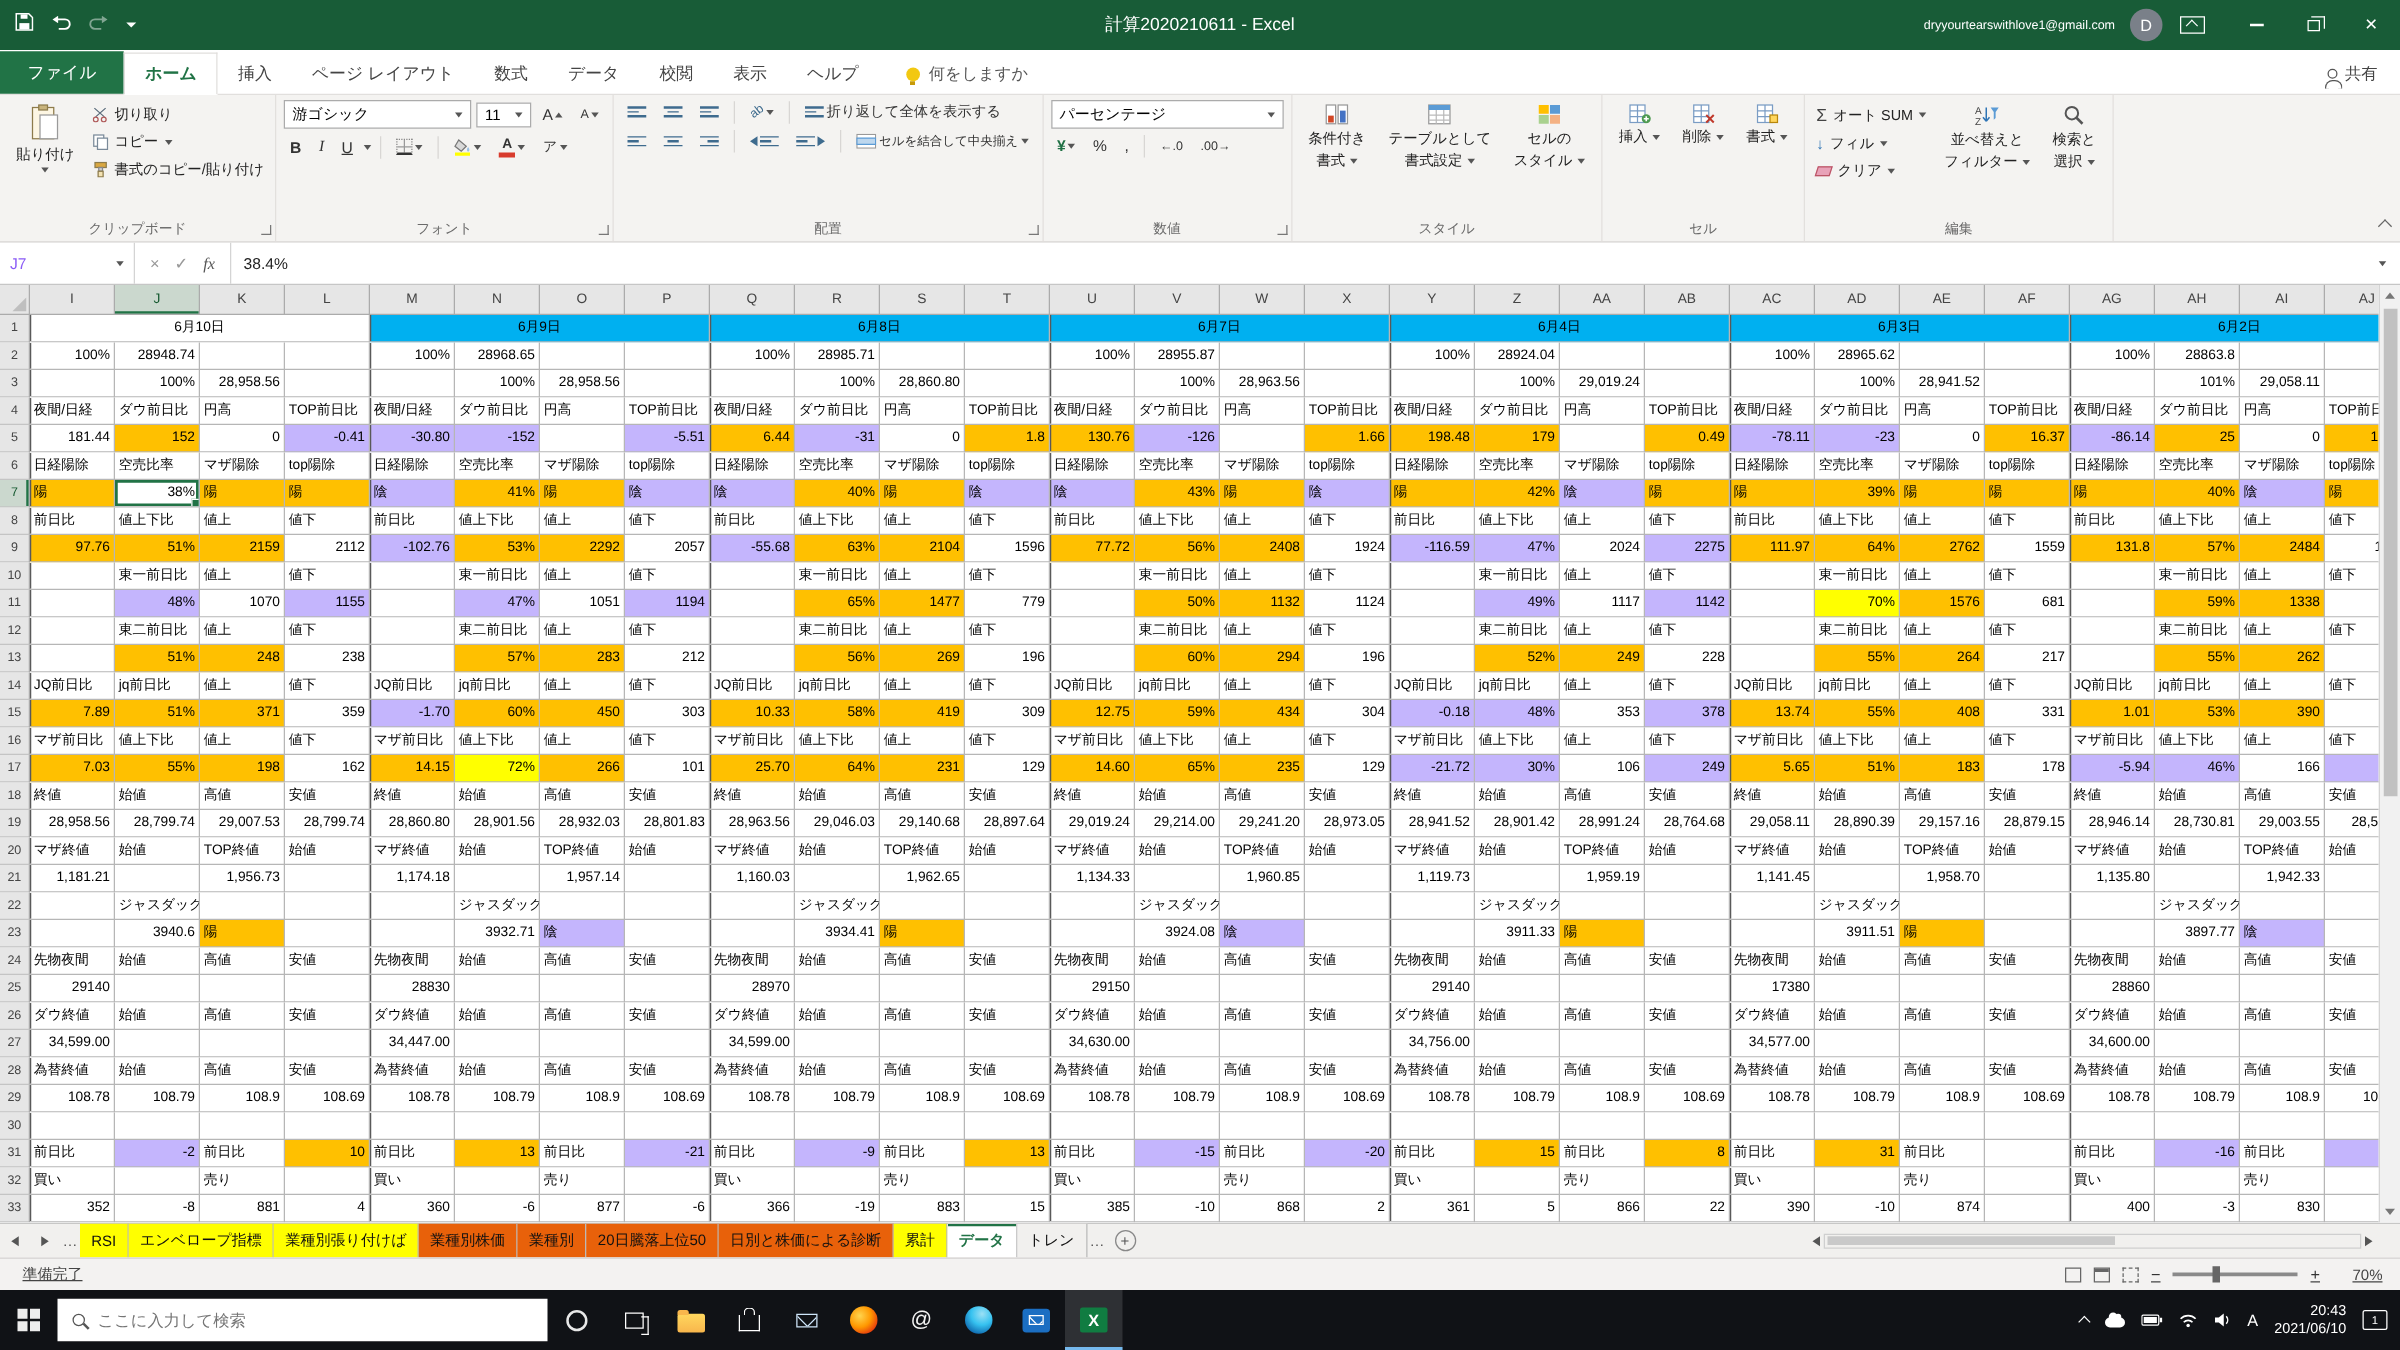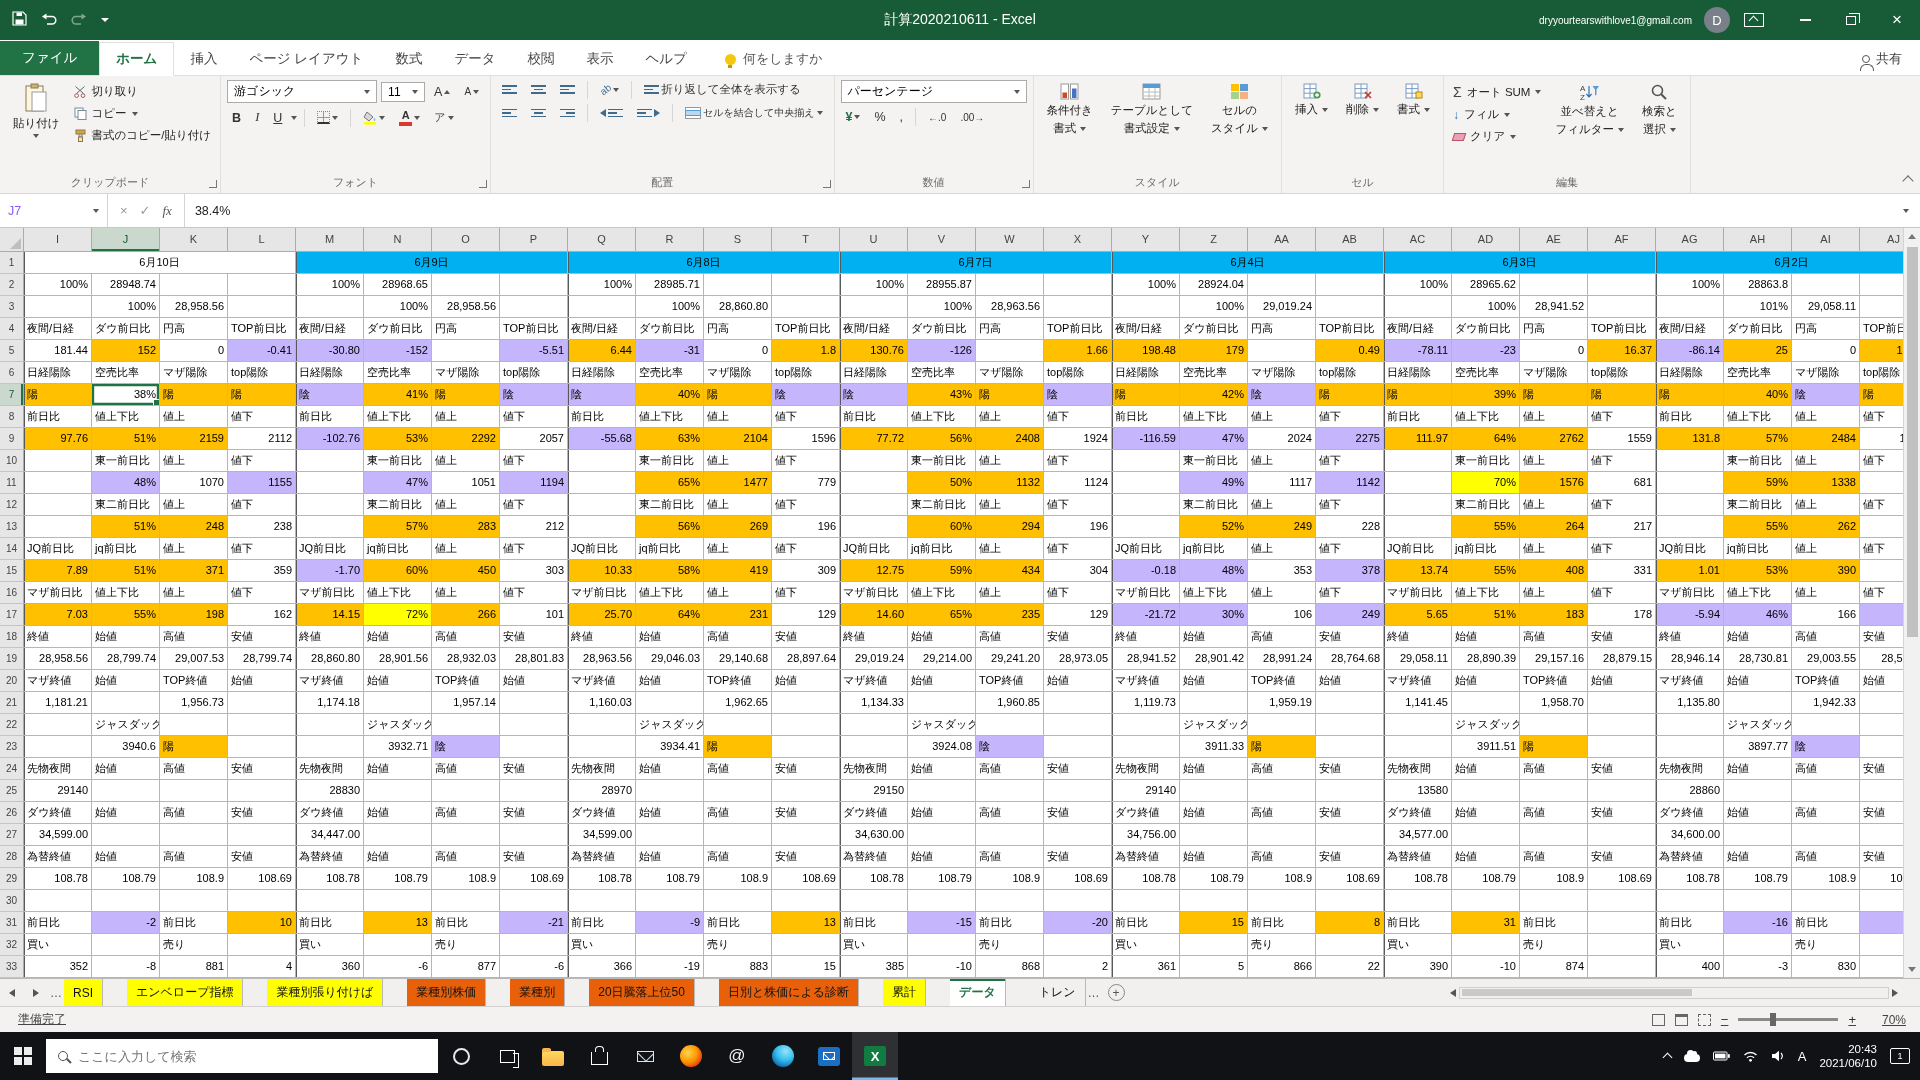--- a/index.html
+++ b/index.html
@@ -111,21 +111,21 @@
   .tu { width:0; height:0; border-left:4px solid transparent; border-right:4px solid transparent; border-bottom:5px solid #777; }
   .td { width:0; height:0; border-left:4px solid transparent; border-right:4px solid transparent; border-top:5px solid #777; }
   .vthumb { width:11px; height:52%; background:#C1C1C1; margin-top:2px; }
 
   
   .tabsbar { height:28px; background:#F1F0EE; border-top:1px solid #B9B9B9; display:flex; align-items:stretch; font-size:12px; flex:none; }
   .snav { width:24px; display:flex; align-items:center; justify-content:center; }
   .tl { width:0; height:0; border-top:4.5px solid transparent; border-bottom:4.5px solid transparent; border-right:6px solid #555; }
   .tr { width:0; height:0; border-top:4.5px solid transparent; border-bottom:4.5px solid transparent; border-left:6px solid #555; }
   .sdots { width:16px; display:flex; align-items:center; justify-content:center; color:#555; }
-  .stabs { display:flex; align-items:stretch;gap:24px; }
+  .stabs { display:flex; align-items:stretch; }
   .stab { padding:0 9px; display:flex; align-items:center; border-right:1px solid #B9B9B9; color:#111; white-space:nowrap; }
   .stab.yellow { background:#FFFF00; }
   .stab.orange { background:#E8610A; }
   .stab.active { background:#fff; color:#217346; font-weight:bold; box-shadow:inset 0 2px 0 #217346; }
   .stab.plain { background:#F1F0EE; }
   .addbtn { width:17px; height:17px; margin:5px 6px; border:1px solid #888; border-radius:50%; display:flex; align-items:center; justify-content:center; font-size:12px; color:#555; line-height:1; }
   .hscroll { margin-left:auto; display:flex; align-items:center; gap:3px; padding-right:22px; }
   .htrack { width:430px; height:12px; background:#F1F0EE; border:1px solid #CFCFCF; position:relative; }
   .hthumb { position:absolute; left:2px; top:1.5px; width:230px; height:7px; background:#C9C9C9; }
 
@@ -1393,21 +1393,21 @@
           <div class="cell ar"></div>
           <div class="cell ar"></div>
           <div class="cell gstart ar">29150</div>
           <div class="cell ar"></div>
           <div class="cell ar"></div>
           <div class="cell ar"></div>
           <div class="cell gstart ar">29140</div>
           <div class="cell ar"></div>
           <div class="cell ar"></div>
           <div class="cell ar"></div>
-          <div class="cell gstart ar">13580</div>
+          <div class="cell gstart ar">17380</div>
           <div class="cell ar"></div>
           <div class="cell ar"></div>
           <div class="cell ar"></div>
           <div class="cell gstart ar">28860</div>
           <div class="cell ar"></div>
           <div class="cell ar"></div>
           <div class="cell ar"></div>
         </div>
         <div class="grow">
           <div class="rh">26</div>

